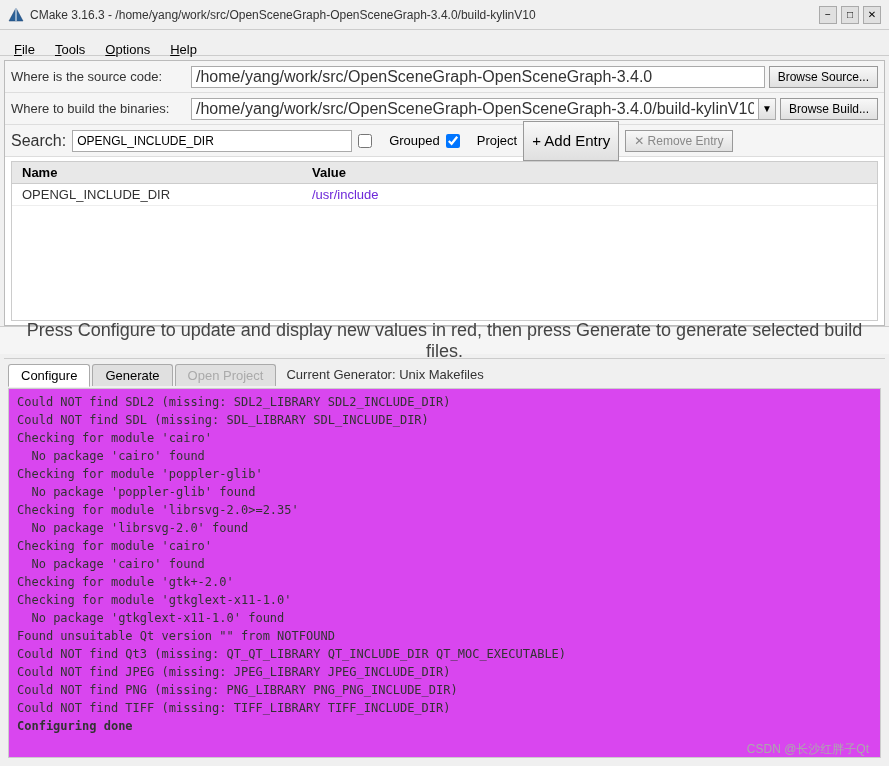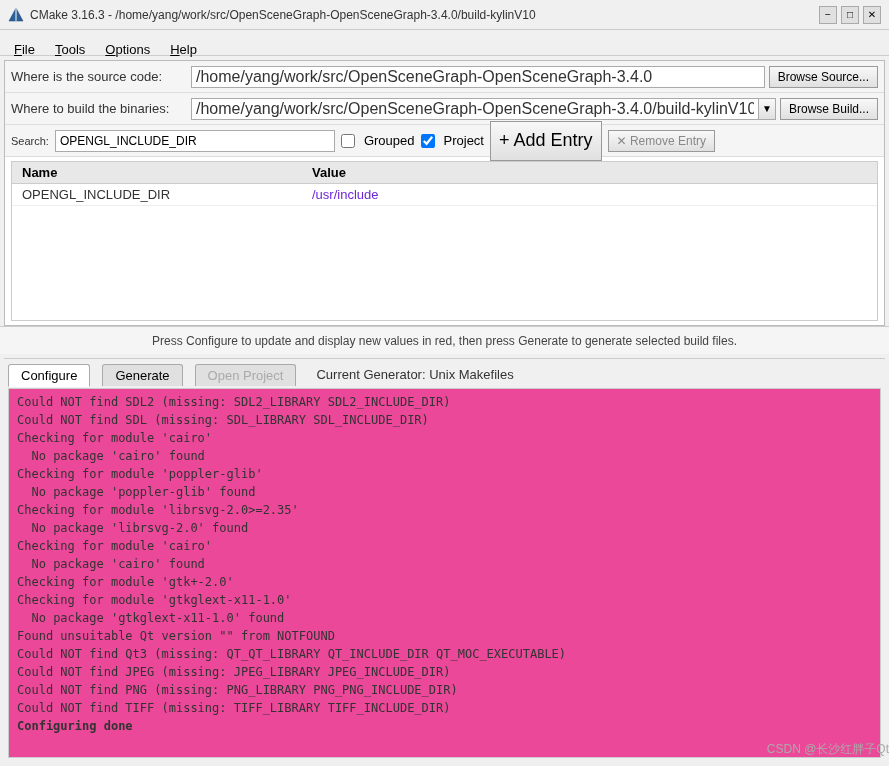--- a/index.html
+++ b/index.html
@@ -117,52 +117,52 @@
     .search-row {
       display: flex;
       align-items: center;
       padding: 4px 6px;
       border-bottom: 1px solid #ddd;
       background: #f5f5f5;
       height: 32px;
       gap: 6px;
     }
     .search-label {
-      font-size: 11px;
+      font-size: 16px;
       color: #333;
       white-space: nowrap;
     }
     .search-input {
       flex: 1;
       height: 22px;
       border: 1px solid #aaa;
       background: white;
       padding: 1px 4px;
       font-size: 12px;
       max-width: 280px;
     }
     .checkbox-item {
       display: flex;
       align-items: center;
-      gap: 9px;
+      gap: 17px;
       font-size: 13px;
     }
     .checkbox-item input[type=checkbox] {
       width: 14px;
       height: 14px;
     }
     .add-entry-btn {
       display: flex;
       align-items: center;
       gap: 3px;
       padding: 2px 8px;
       height: 40px;
       border: 1px solid #999;
       background: linear-gradient(to bottom, #f8f8f8, #e0e0e0);
-      font-size: 18px;
+      font-size: 15px;
       cursor: pointer;
       white-space: nowrap;
     }
     .remove-entry-btn {
       display: flex;
       align-items: center;
       gap: 3px;
       padding: 2px 8px;
       height: 22px;
       border: 1px solid #999;
@@ -198,38 +198,38 @@
       font-size: 13px;
     }
     .table-cell-name { width: 290px; padding: 0 4px; color: #333; }
     .table-cell-value { flex: 1; padding: 0 4px; color: #6d28d9; }
 
     
     .status-bar {
       background: #f5f5f5;
       border-top: 1px solid #ccc;
       padding: 4px 8px;
-      font-size: 12px;
+      font-size: 18px;
       color: #444;
       text-align: center;
       height: 28px;
       display: flex;
       align-items: center;
       justify-content: center;
     }
 
     
     .bottom-tabs {
       display: flex;
       align-items: center;
       background: #f0f0f0;
       border-top: 1px solid #ccc;
       padding: 2px 4px 0;
       height: 30px;
-      gap: 12px;
+      gap: 2px;
     }
     .tab-btn {
       padding: 3px 12px;
       border: 1px solid #aaa;
       background: #e0e0e0;
       font-size: 13px;
       cursor: pointer;
       border-bottom: none;
       border-radius: 3px 3px 0 0;
     }
@@ -243,39 +243,39 @@
       cursor: default;
     }
     .tab-generator {
       font-size: 13px;
       color: #333;
       padding: 0 8px;
     }
 
     
     .log-area {
-      background: #ec4899;
+      background: #d946ef;
       border: 1px solid #ccc;
       margin: 0 4px 4px 4px;
       flex: 1;
       overflow-y: auto;
       padding: 4px 8px;
       font-family: monospace;
       font-size: 12px;
       color: #333;
       line-height: 1.5;
     }
     .log-line { white-space: pre-wrap; }
     .log-line.bold { font-weight: bold; }
 
     
     .watermark {
       position: absolute;
       bottom: 8px;
-      right: 0;
+      right: 20px;
       font-size: 12px;
       color: #aaa;
       pointer-events: none;
     }
 
     
     .table-area::-webkit-scrollbar, .log-area::-webkit-scrollbar { width: 12px; }
     .table-area::-webkit-scrollbar-track, .log-area::-webkit-scrollbar-track { background: #f0f0f0; }
     .table-area::-webkit-scrollbar-thumb, .log-area::-webkit-scrollbar-thumb { background: #c0c0c0; border: 1px solid #aaa; }
 

